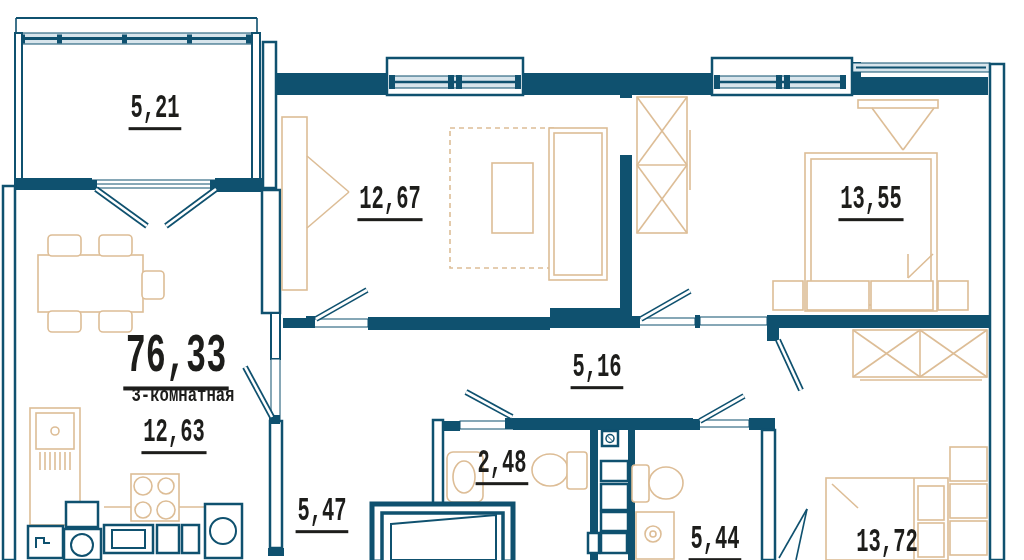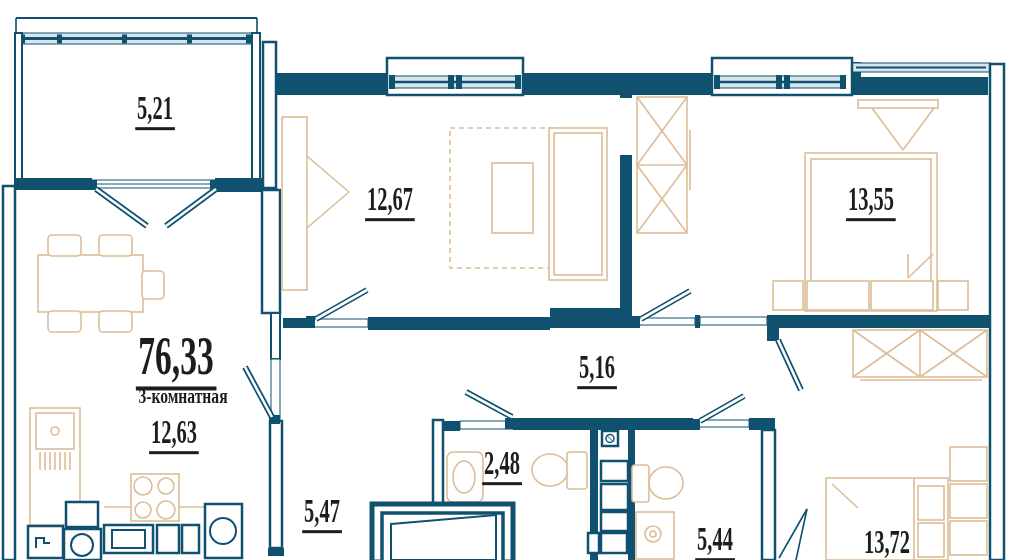--- a/index.html
+++ b/index.html
@@ -1,17 +1,17 @@
 <!DOCTYPE html>
 <html><head>
 <meta charset="utf-8">
 <style>
   html,body{margin:0;padding:0;background:#ffffff;}
   .stage{position:relative;width:1024px;height:560px;background:#fff;overflow:hidden;
-         font-family:Liberation Serif, serif;}
+         font-family:Liberation Mono, monospace;}
   .stage svg{position:absolute;left:0;top:0;}
   
   .w   {fill:#0f516f;}
   .wo  {fill:#ffffff;stroke:#0f516f;stroke-width:2.5;}
   .wot {fill:#ffffff;stroke:#0f516f;stroke-width:2;}
   .thr {fill:#ffffff;stroke:#0f516f;stroke-width:1;}
   .glz {fill:#d8e5ec;stroke:#0f516f;stroke-width:1;}
   .dl  {stroke:#0f516f;stroke-width:6;}
   .dli {stroke:#ffffff;stroke-width:2.6;}
   .f   {stroke:#ddbd96;stroke-width:1.6;fill:none;}

